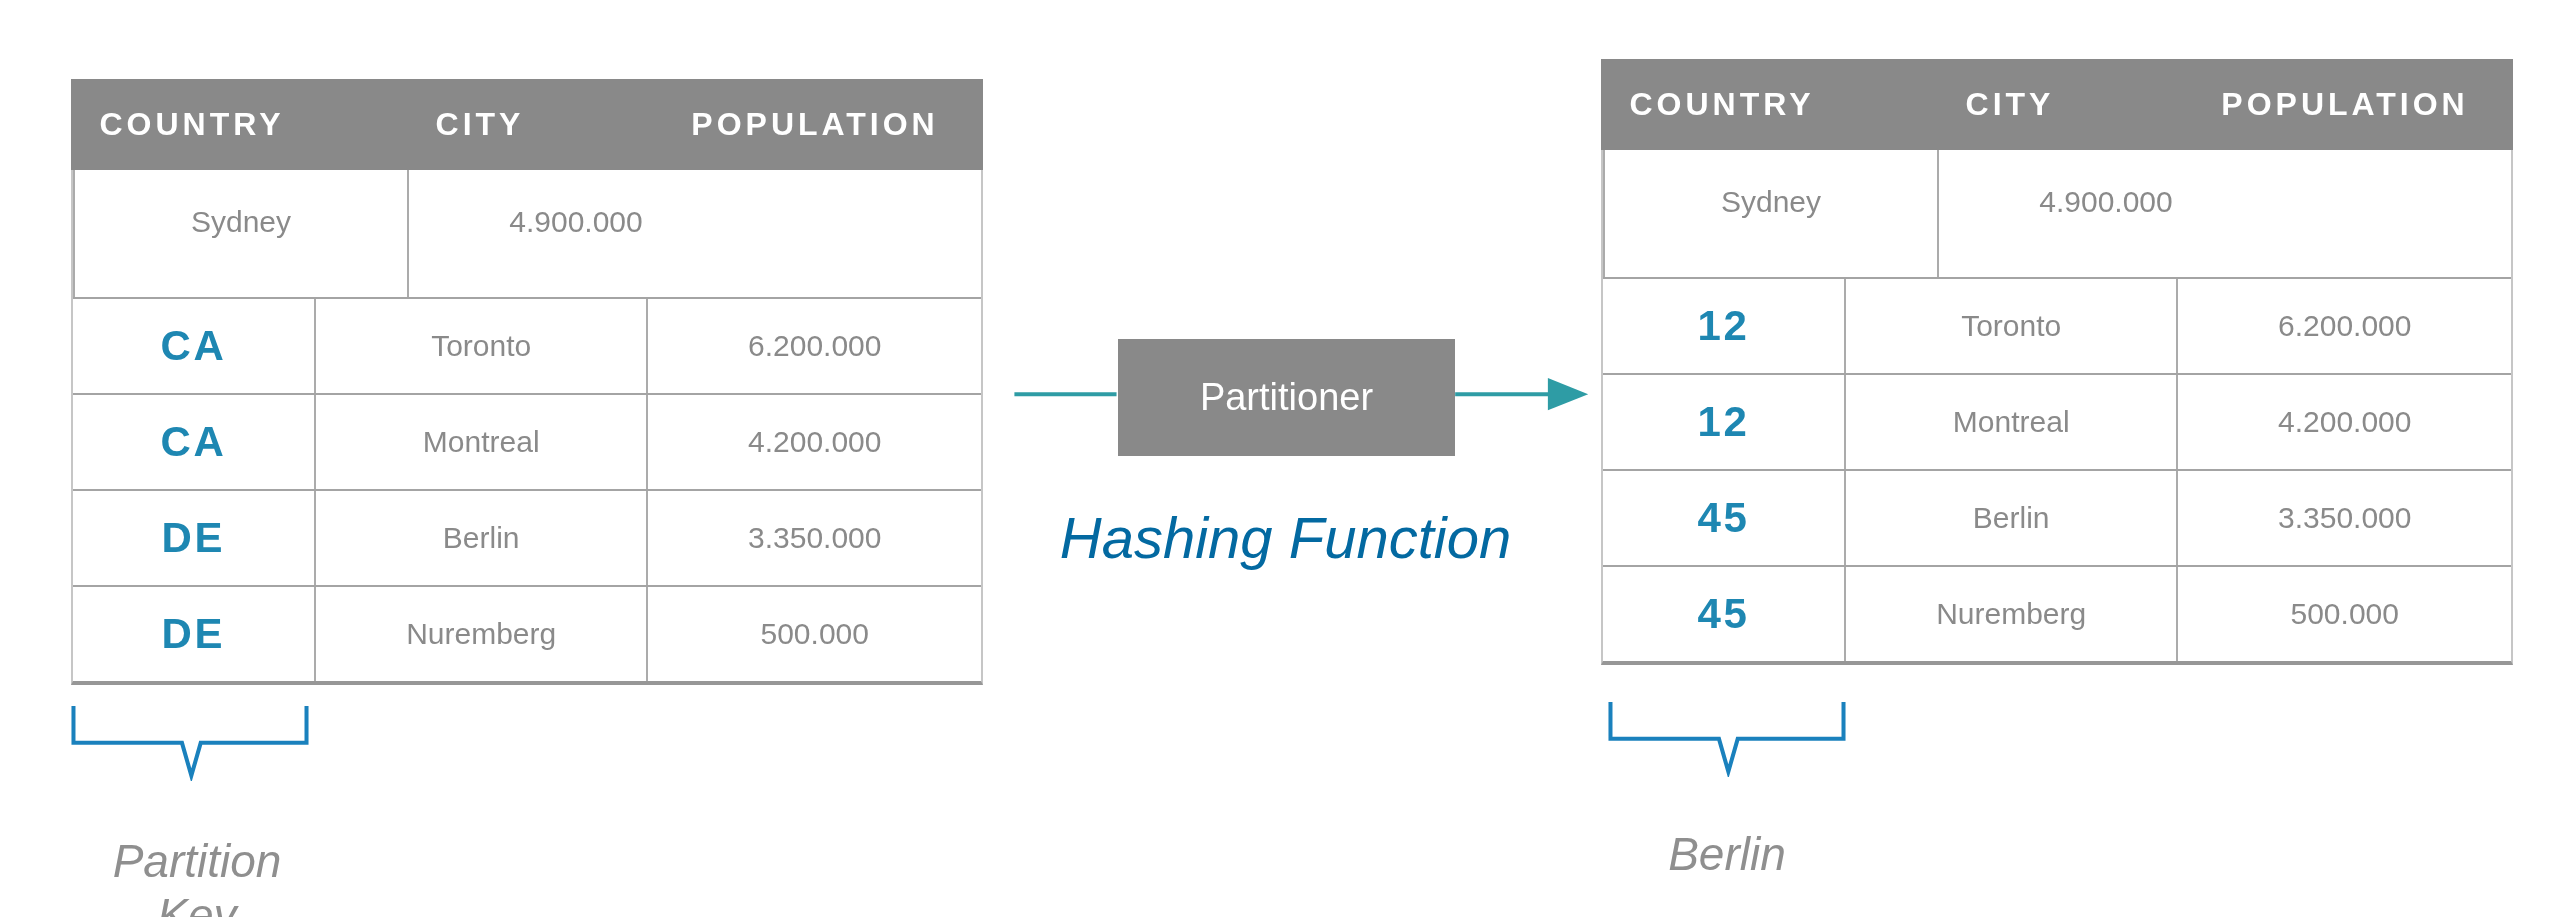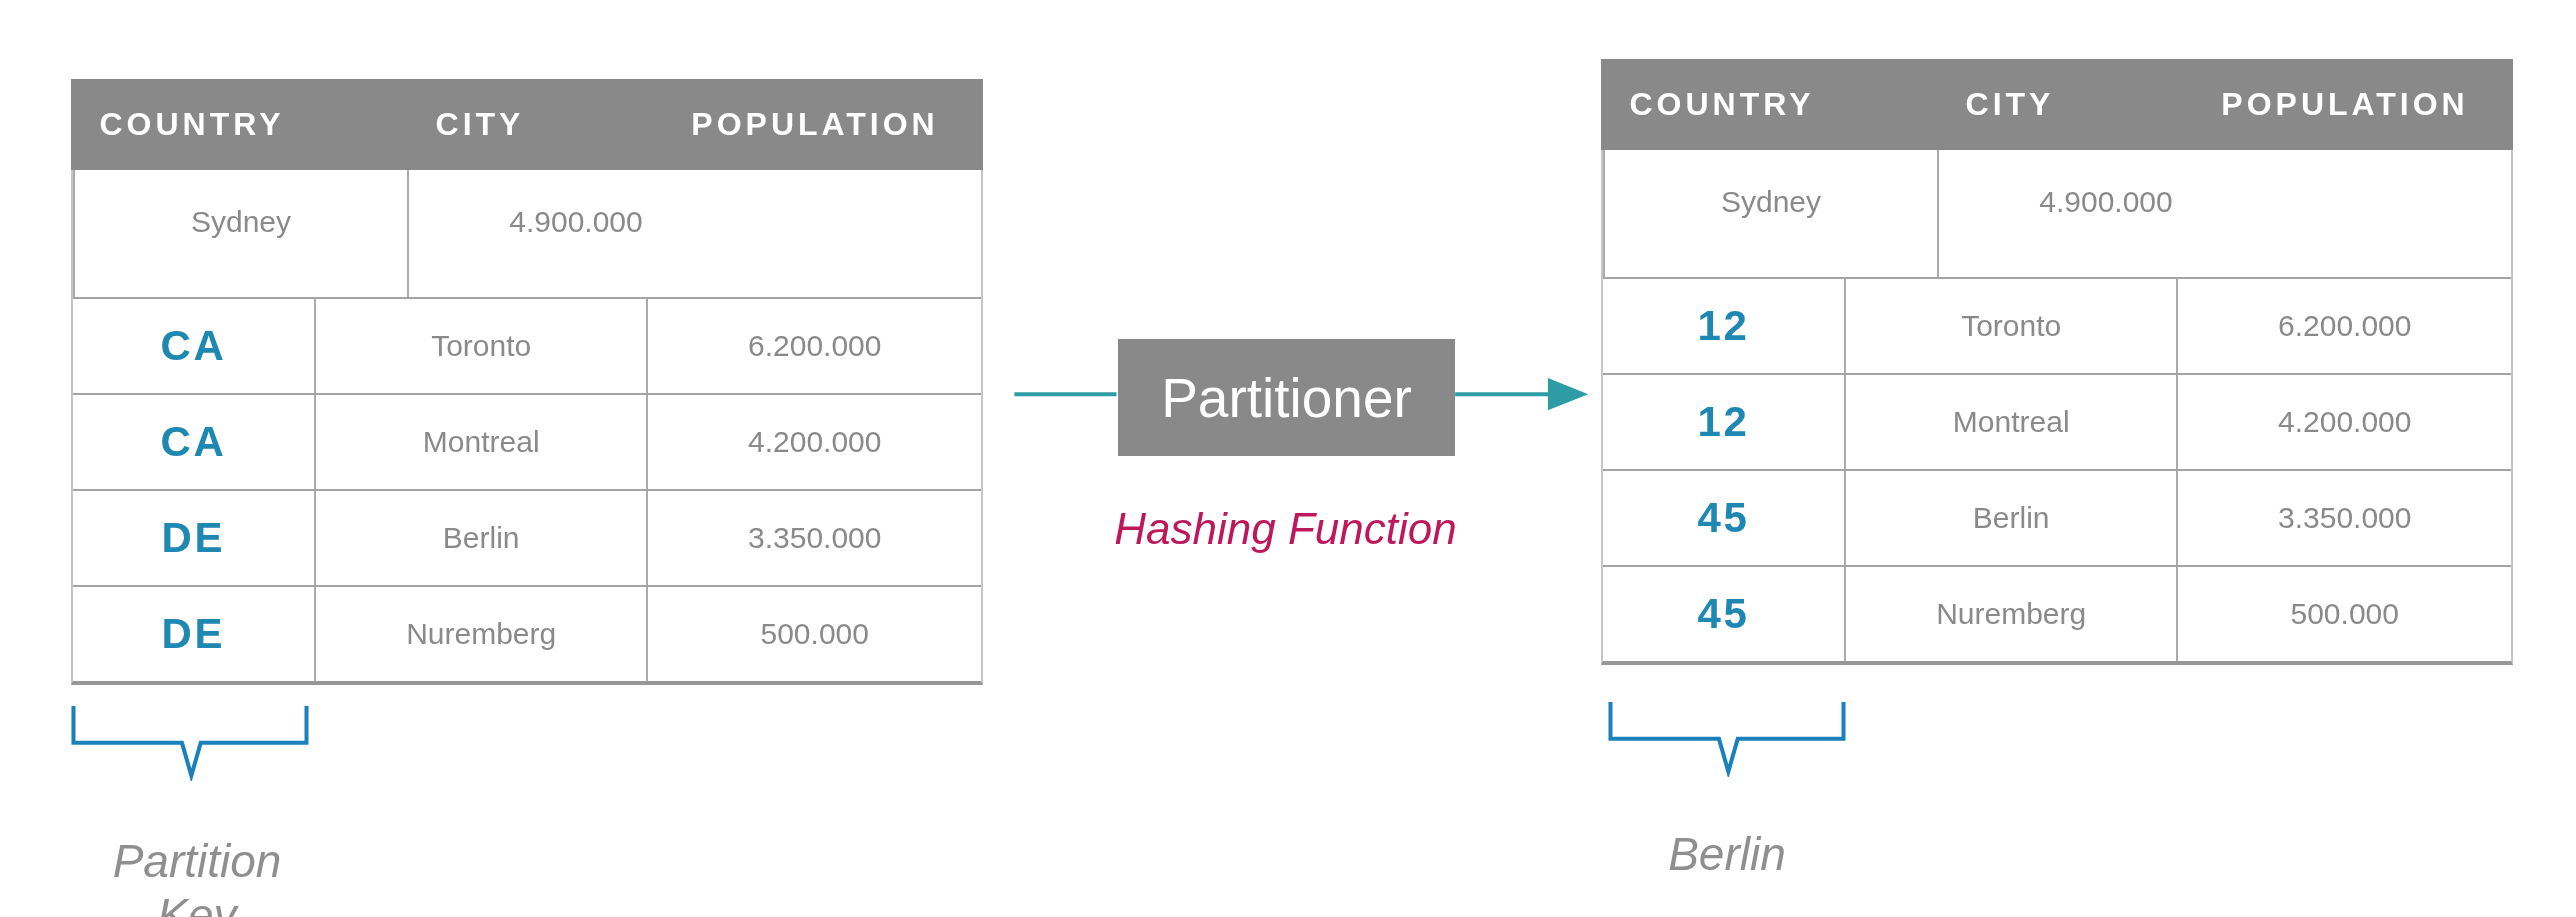--- a/index.html
+++ b/index.html
@@ -46,26 +46,26 @@
     color: #1e87b2; font-weight: bold; font-size: 42px; letter-spacing: 2.7px;
   }
   .tr.tall .td { align-items: flex-start; padding-top: 35px; }
 
   
   #partitioner-box {
     position: absolute; left: 1118px; top: 339px;
     width: 337px; height: 117px;
     background: #898989;
     display: flex; align-items: center; justify-content: center;
-    color: #ffffff; font-size: 55px;
+    color: #ffffff; font-size: 38px;
   }
   #hashing-label {
     position: absolute; left: 1050px; top: 504px; width: 471px;
     text-align: center;
-    font-style: italic; font-size: 44px; color: #be185d;
+    font-style: italic; font-size: 58px; color: #0369a1;
   }
 
   
   .overlay { position: absolute; }
   #flow-arrow { left: 1010px; top: 374px; }
   #left-brace  { left: 71px;  top: 706px; }
   #right-brace { left: 1608px; top: 702px; }
 
   .caption {
     position: absolute; width: 238px; text-align: center;

